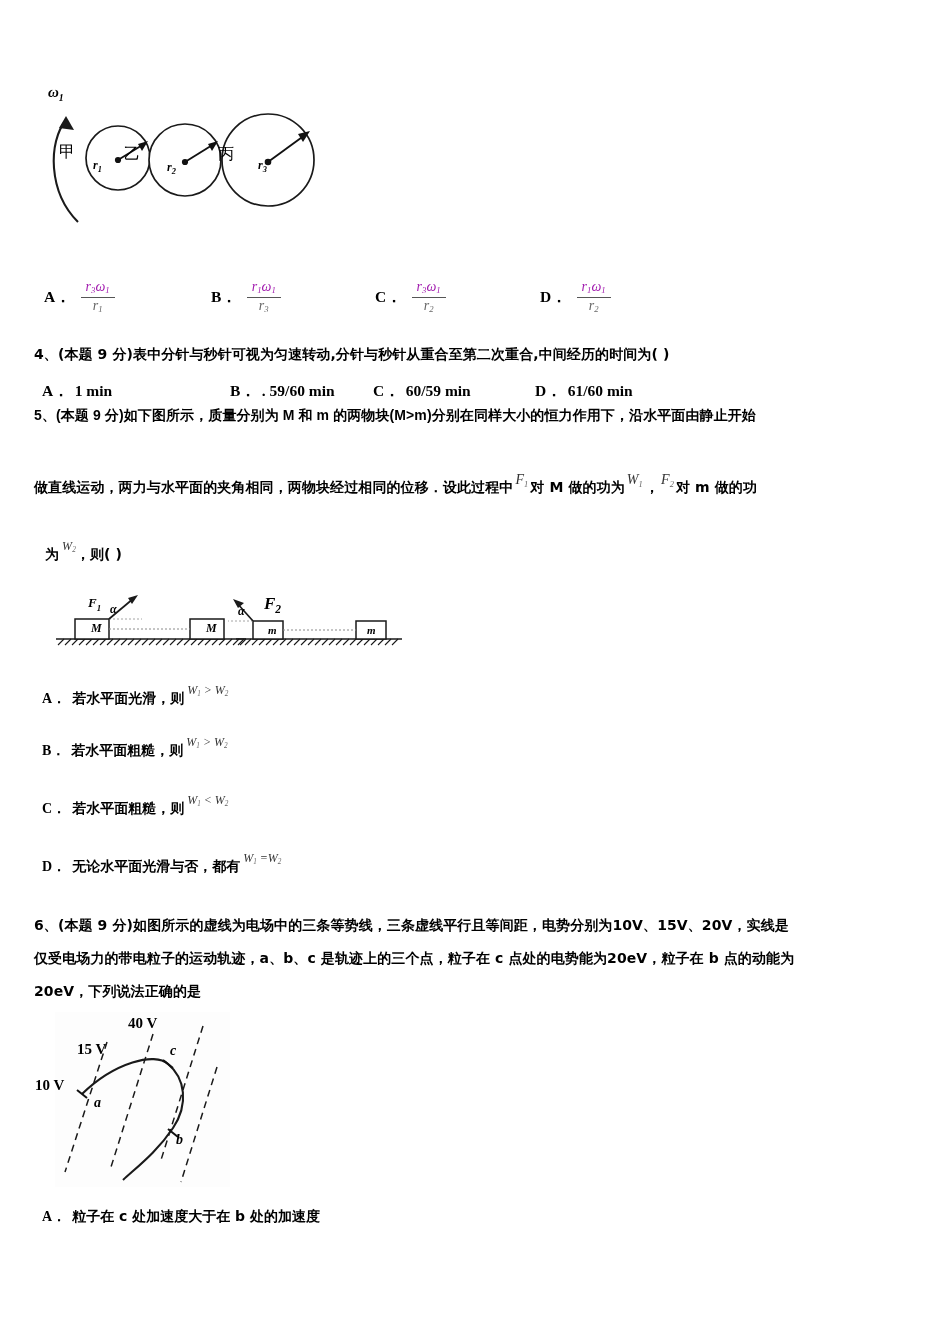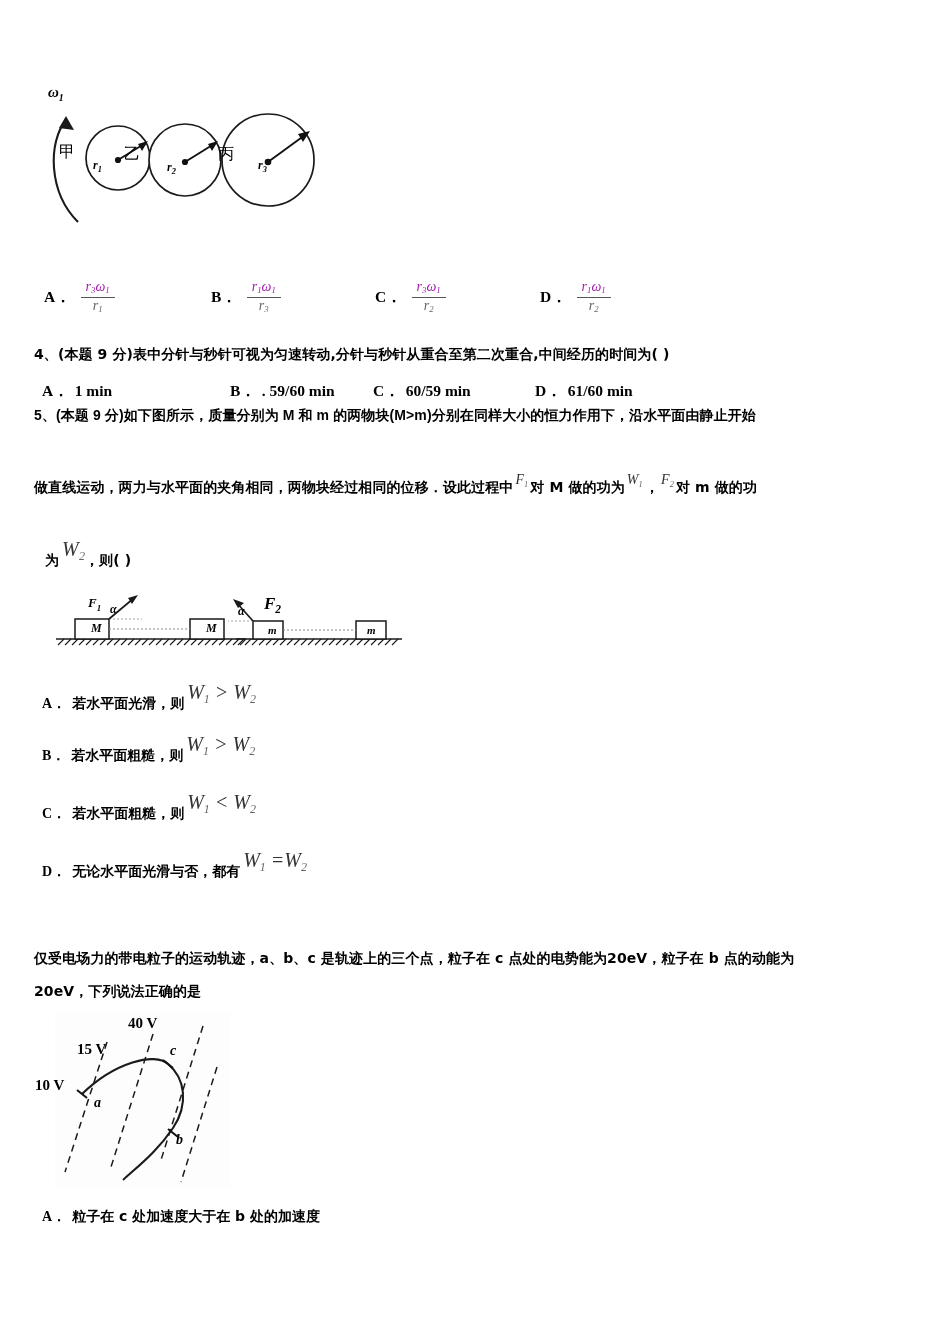--- a/index.html
+++ b/index.html
@@ -82,21 +82,21 @@
   }
   .sym sub {
     font-size: 0.6em;
     vertical-align: -0.3em;
     color: #666;
   }
   .symbig {
     font-family: "Liberation Serif", "DejaVu Serif", serif;
     font-style: italic;
     font-weight: normal;
-    font-size: 20px;
+    font-size: 12px;
     color: #333;
     position: relative;
     top: -9px;
     padding-left: 3px;
   }
   .symbig sub {
     font-size: 0.6em;
     vertical-align: -0.3em;
     color: #666;
   }
@@ -296,20 +296,21 @@
   </div>
 
   <div class="opt" style="left:42px; top:800px; font-family:'DejaVu Sans',sans-serif; font-size:14px;">
     <span class="lbl" style="font-family:'Liberation Serif',serif;">C．</span><span>若水平面粗糙，则</span><span class="symbig"><span>W</span><sub>1</sub> <span>&lt;</span> <span>W</span><sub>2</sub></span>
   </div>
 
   <div class="opt" style="left:42px; top:858px; font-family:'DejaVu Sans',sans-serif; font-size:14px;">
     <span class="lbl" style="font-family:'Liberation Serif',serif;">D．</span><span>无论水平面光滑与否，都有</span><span class="symbig"><span>W</span><sub>1</sub> <span>=</span><span>W</span><sub>2</sub></span>
   </div>
 
+  <div class="qtext" style="left:34px; top:916px; font-family:'DejaVu Sans',sans-serif; font-size:14px;">6、(本题 9 分)如图所示的虚线为电场中的三条等势线，三条虚线平行且等间距，电势分别为10V、15V、20V，实线是</div>
   <div class="qtext" style="left:34px; top:949px; font-family:'DejaVu Sans',sans-serif; font-size:14px;">仅受电场力的带电粒子的运动轨迹，a、b、c 是轨迹上的三个点，粒子在 c 点处的电势能为20eV，粒子在 b 点的动能为</div>
   <div class="qtext" style="left:34px; top:982px; font-family:'DejaVu Sans',sans-serif; font-size:14px;">20eV，下列说法正确的是</div>
 
   <div class="fig" style="left:55px; top:1012px;">
     <svg width="175" height="175" viewBox="0 0 175 175">
       <rect x="0" y="0" width="175" height="175" fill="#fdfdfd"></rect>
 
       <line x1="52" y1="30" x2="10" y2="160" stroke="#1a1a1a" stroke-width="1.5" stroke-dasharray="7,5"></line>
       <line x1="98" y1="22" x2="56" y2="155" stroke="#1a1a1a" stroke-width="1.5" stroke-dasharray="7,5"></line>
       <line x1="148" y1="14" x2="106" y2="148" stroke="#1a1a1a" stroke-width="1.5" stroke-dasharray="7,5"></line>

